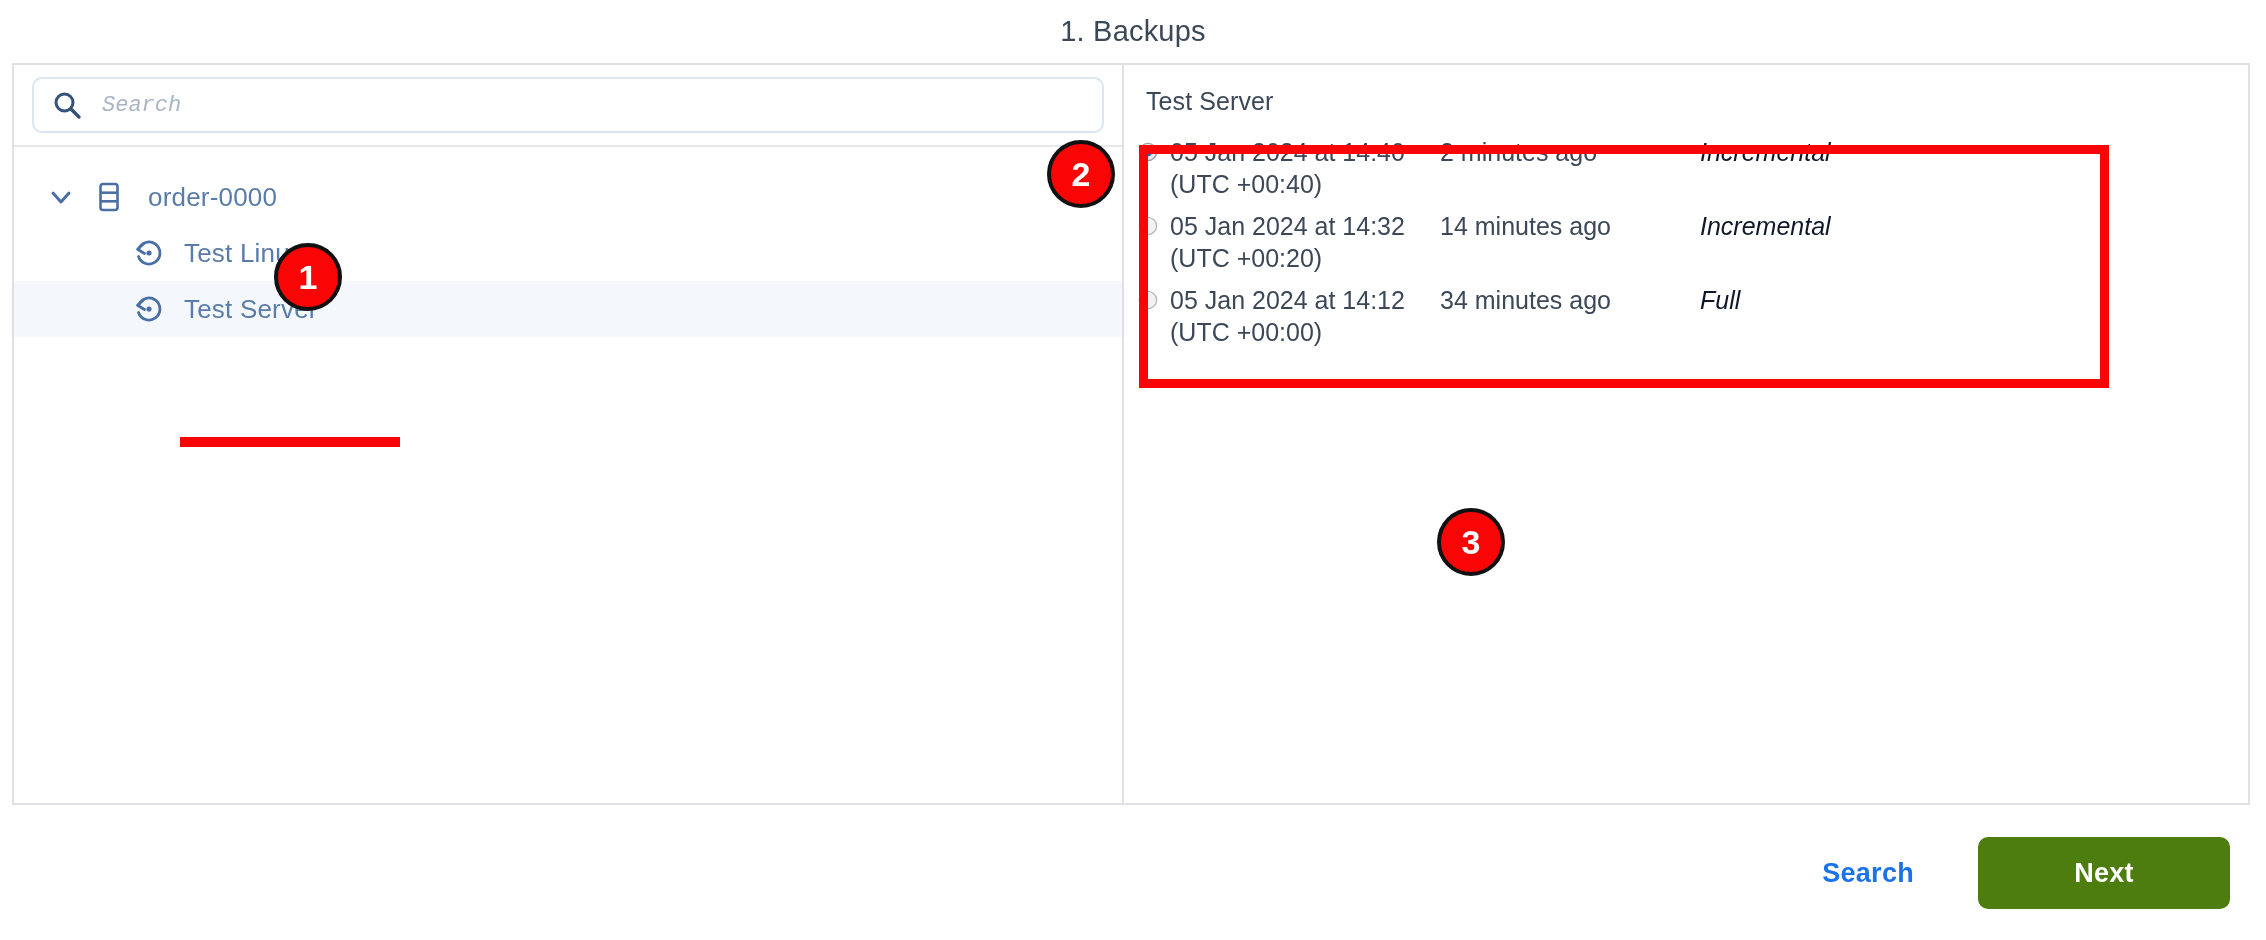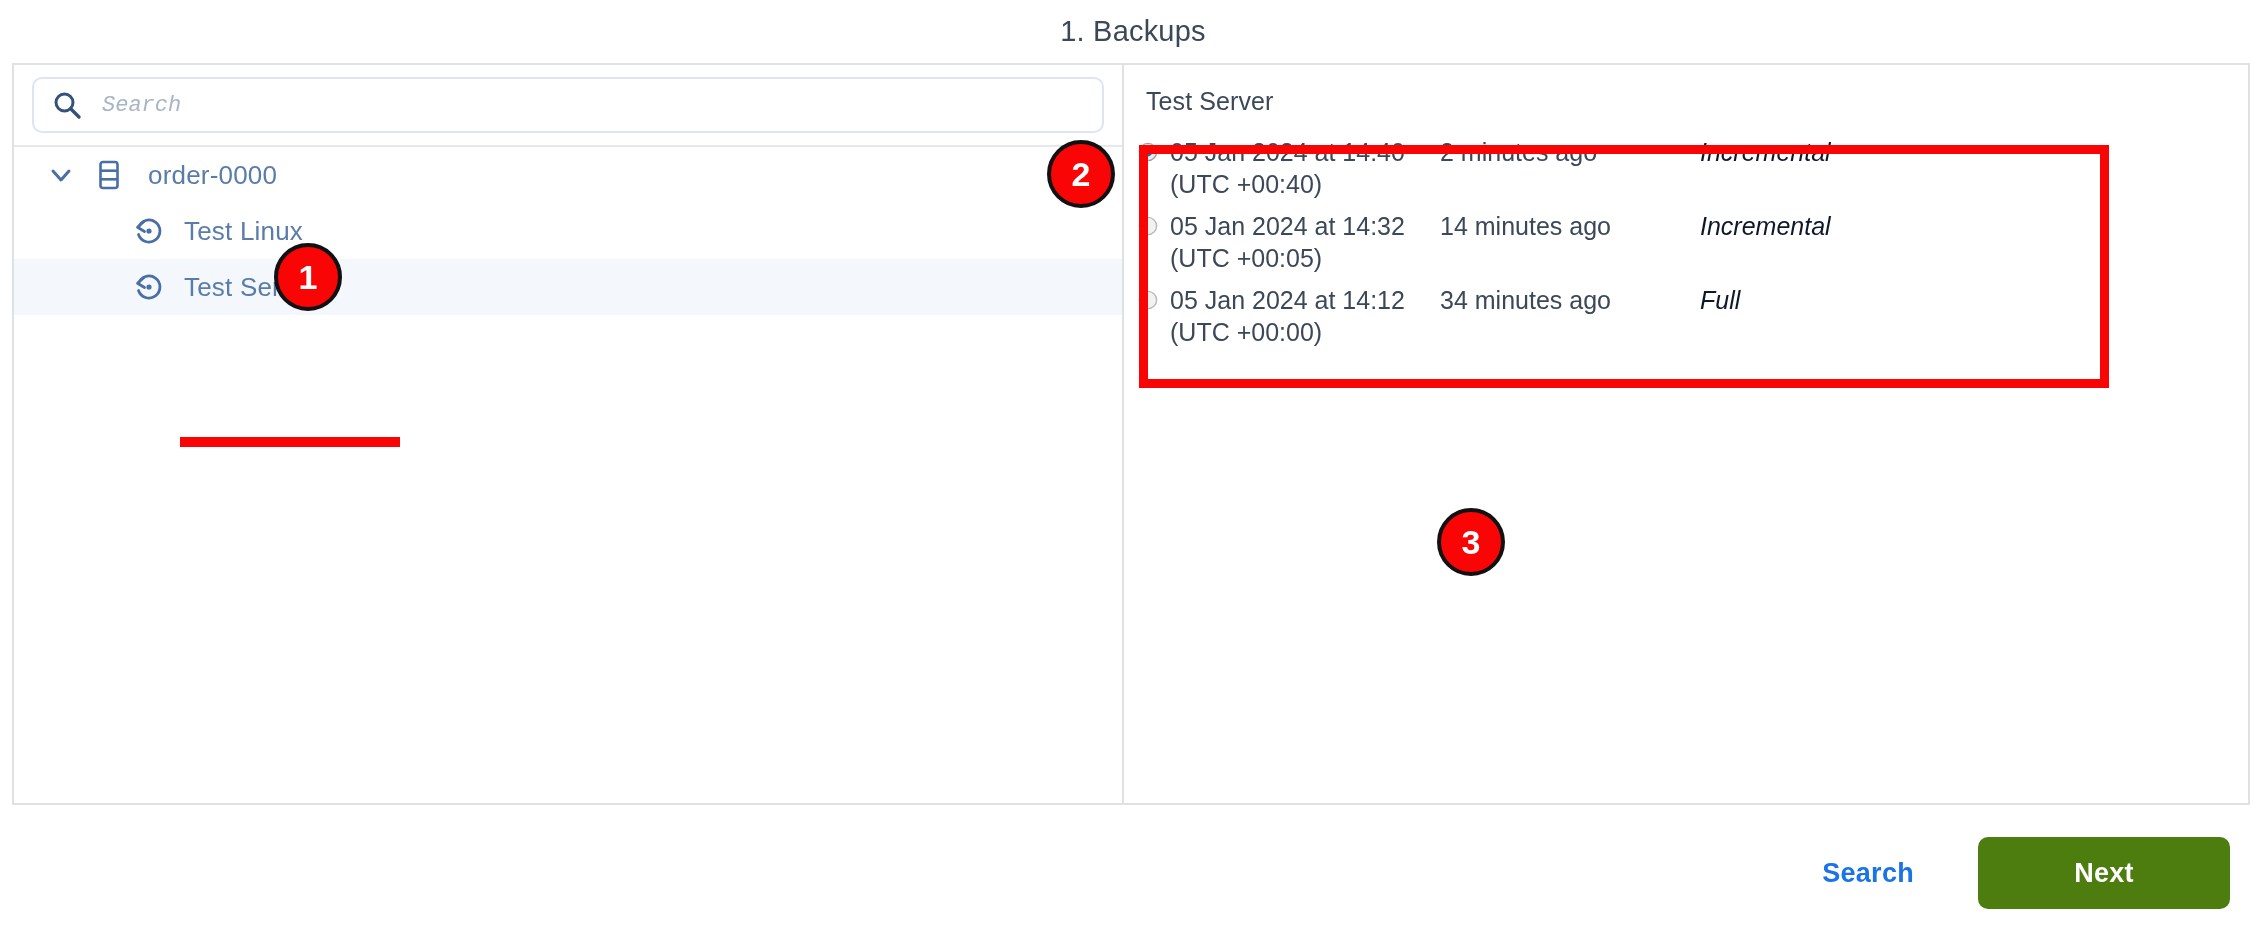--- a/index.html
+++ b/index.html
@@ -96,21 +96,21 @@
     color: #3c4858;
     background: transparent;
   }
   .search-input::placeholder {
     color: #a9b4c4;
     font-style: italic;
     opacity: 1;
   }
 
   
-  .tree { }
+  .tree { padding-top: 22px; }
   .tree-row {
     display: flex;
     align-items: center;
     height: 56px;
     padding-left: 30px;
     box-sizing: border-box;
     cursor: pointer;
   }
   .tree-row.selected { background: #f4f8fd; }
   .chevron {
@@ -346,21 +346,21 @@
         <span class="col-ago">2 minutes ago</span>
         <span class="col-type">Incremental</span>
       </div>
 
       <div class="backup-row">
         <span class="radio">
           <svg viewBox="0 0 20 20" width="20" height="20">
             <circle cx="10" cy="10" r="8.6" fill="#f2f2f2" stroke="#b6bbc0" stroke-width="1.4"></circle>
           </svg>
         </span>
-        <span class="col-date">05 Jan 2024 at 14:32 (UTC +00:05)</span>
+        <span class="col-date">05 Jan 2024 at 14:32 (UTC +00:20)</span>
         <span class="col-ago">14 minutes ago</span>
         <span class="col-type">Incremental</span>
       </div>
 
       <div class="backup-row">
         <span class="radio">
           <svg viewBox="0 0 20 20" width="20" height="20">
             <circle cx="10" cy="10" r="8.6" fill="#f2f2f2" stroke="#b6bbc0" stroke-width="1.4"></circle>
           </svg>
         </span>

